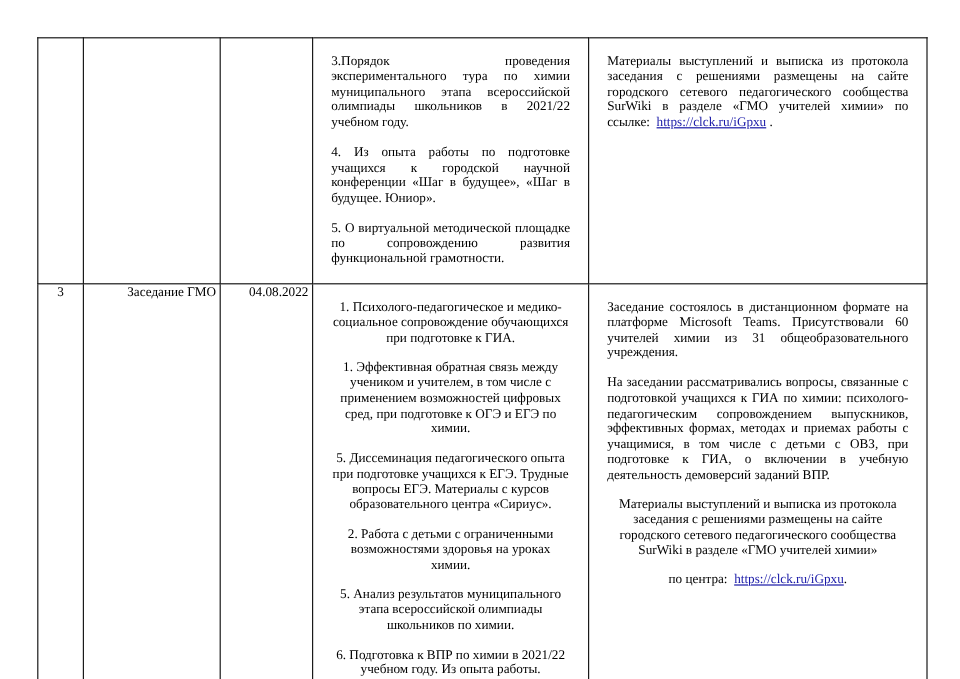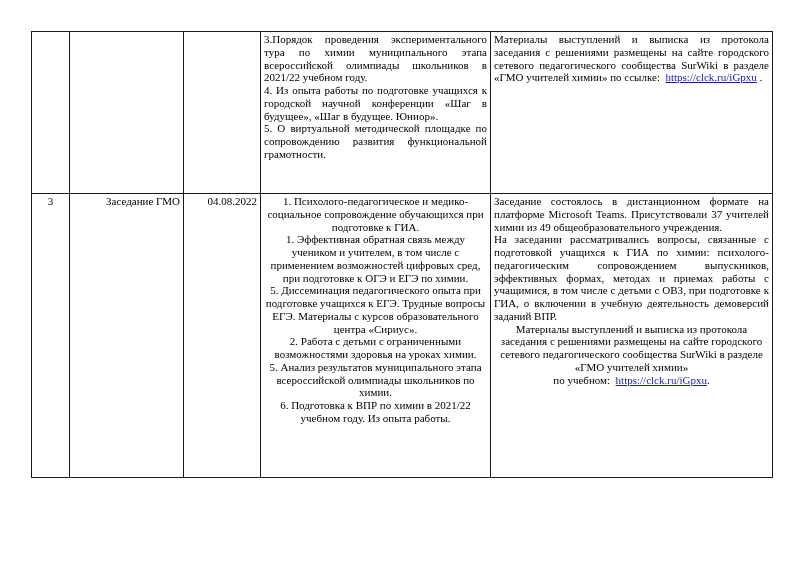--- a/index.html
+++ b/index.html
@@ -46,21 +46,21 @@
     text-align: right;
   }
   .just {
     text-align: justify;
     text-justify: inter-word;
   }
   .left {
     text-align: center;
   }
   .para {
-    margin: 0;
+    margin: 12px;
     padding: 0;
   }
   .para + .para {
     margin-top: 0;
   }
   a.doclink {
     color: #1a1aa8;
   }
   .num-cell {
     text-align: center;
@@ -119,23 +119,23 @@
         </td>
         <td class="left">
           <p class="para">1. Психолого-педагогическое и медико-социальное сопровождение обучающихся при подготовке к ГИА.</p>
           <p class="para">1. Эффективная обратная связь между учеником и учителем, в том числе с применением возможностей цифровых сред, при подготовке к ОГЭ и ЕГЭ по химии.</p>
           <p class="para">5. Диссеминация педагогического опыта при подготовке учащихся к ЕГЭ. Трудные вопросы ЕГЭ. Материалы с курсов образовательного центра «Сириус».</p>
           <p class="para">2. Работа с детьми с ограниченными возможностями здоровья на уроках химии.</p>
           <p class="para">5. Анализ результатов муниципального этапа всероссийской олимпиады школьников по химии.</p>
           <p class="para">6. Подготовка к ВПР по химии в 2021/22 учебном году. Из опыта работы.</p>
         </td>
         <td>
-          <p class="para just">Заседание состоялось в дистанционном формате на платформе Microsoft Teams. Присутствовали 37 учителей химии из 49 общеобразовательного учреждения.</p>
+          <p class="para just">Заседание состоялось в дистанционном формате на платформе Microsoft Teams. Присутствовали 60 учителей химии из 31 общеобразовательного учреждения.</p>
           <p class="para just">На заседании рассматривались вопросы, связанные с подготовкой учащихся к ГИА по химии: психолого-педагогическим сопровождением выпускников, эффективных формах, методах и приемах работы с учащимися, в том числе с детьми с ОВЗ, при подготовке к ГИА, о включении в учебную деятельность демоверсий заданий ВПР.</p>
           <p class="para left">Материалы выступлений и выписка из протокола заседания с решениями размещены на сайте городского сетевого педагогического сообщества SurWiki в разделе «ГМО учителей химии»</p>
-          <p class="para left"><span>по учебном:</span>&nbsp; <a class="doclink" href="#">https://clck.ru/iGpxu</a><span>.</span></p>
+          <p class="para left"><span>по центра:</span>&nbsp; <a class="doclink" href="#">https://clck.ru/iGpxu</a><span>.</span></p>
         </td>
       </tr>
 
     </tbody>
   </table>
 
 </div>
 
 </body></html>

